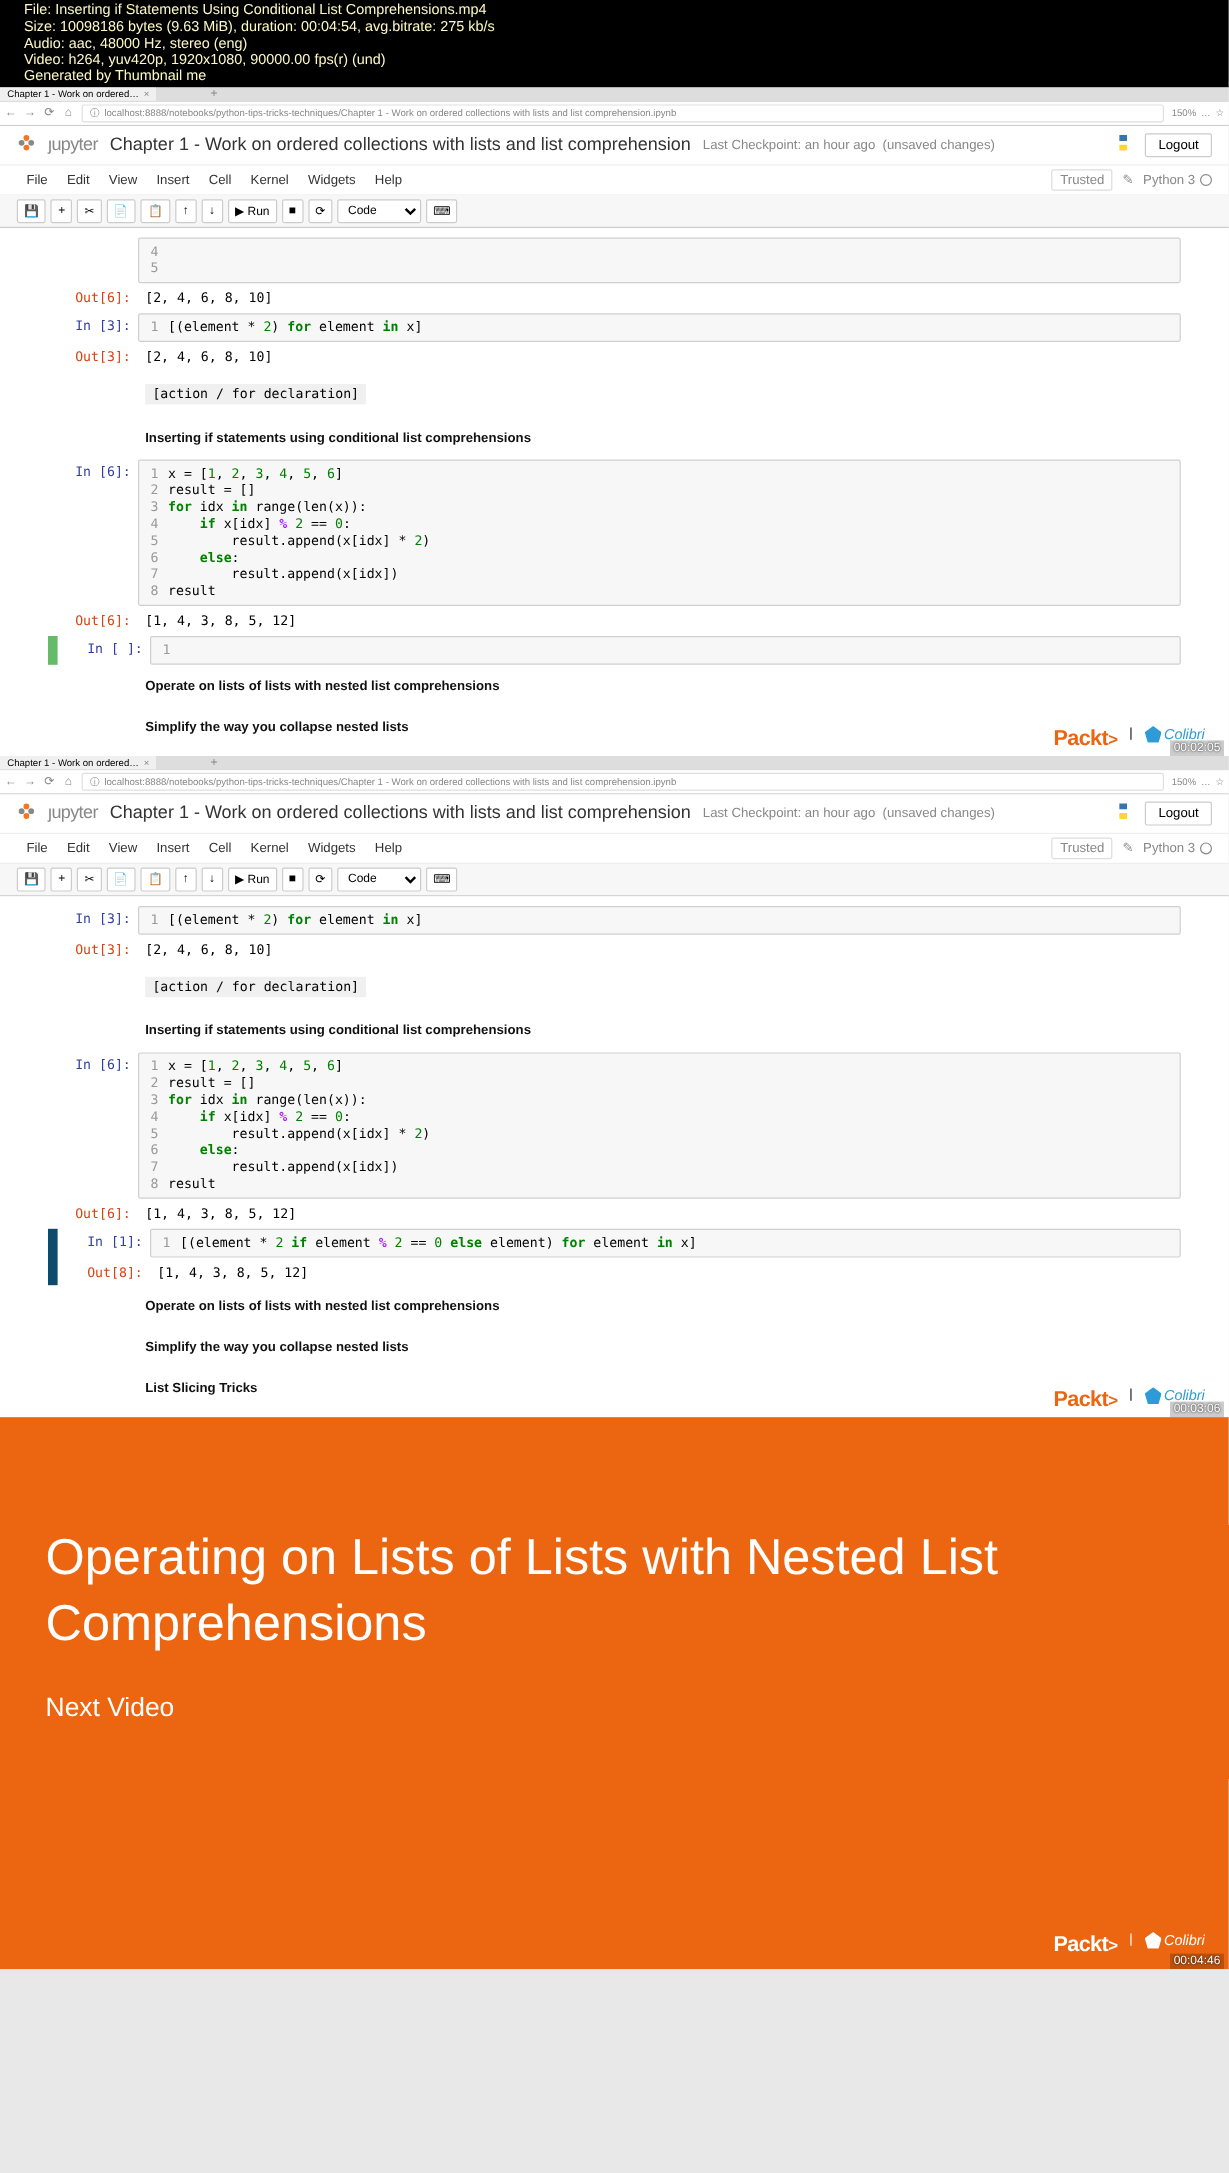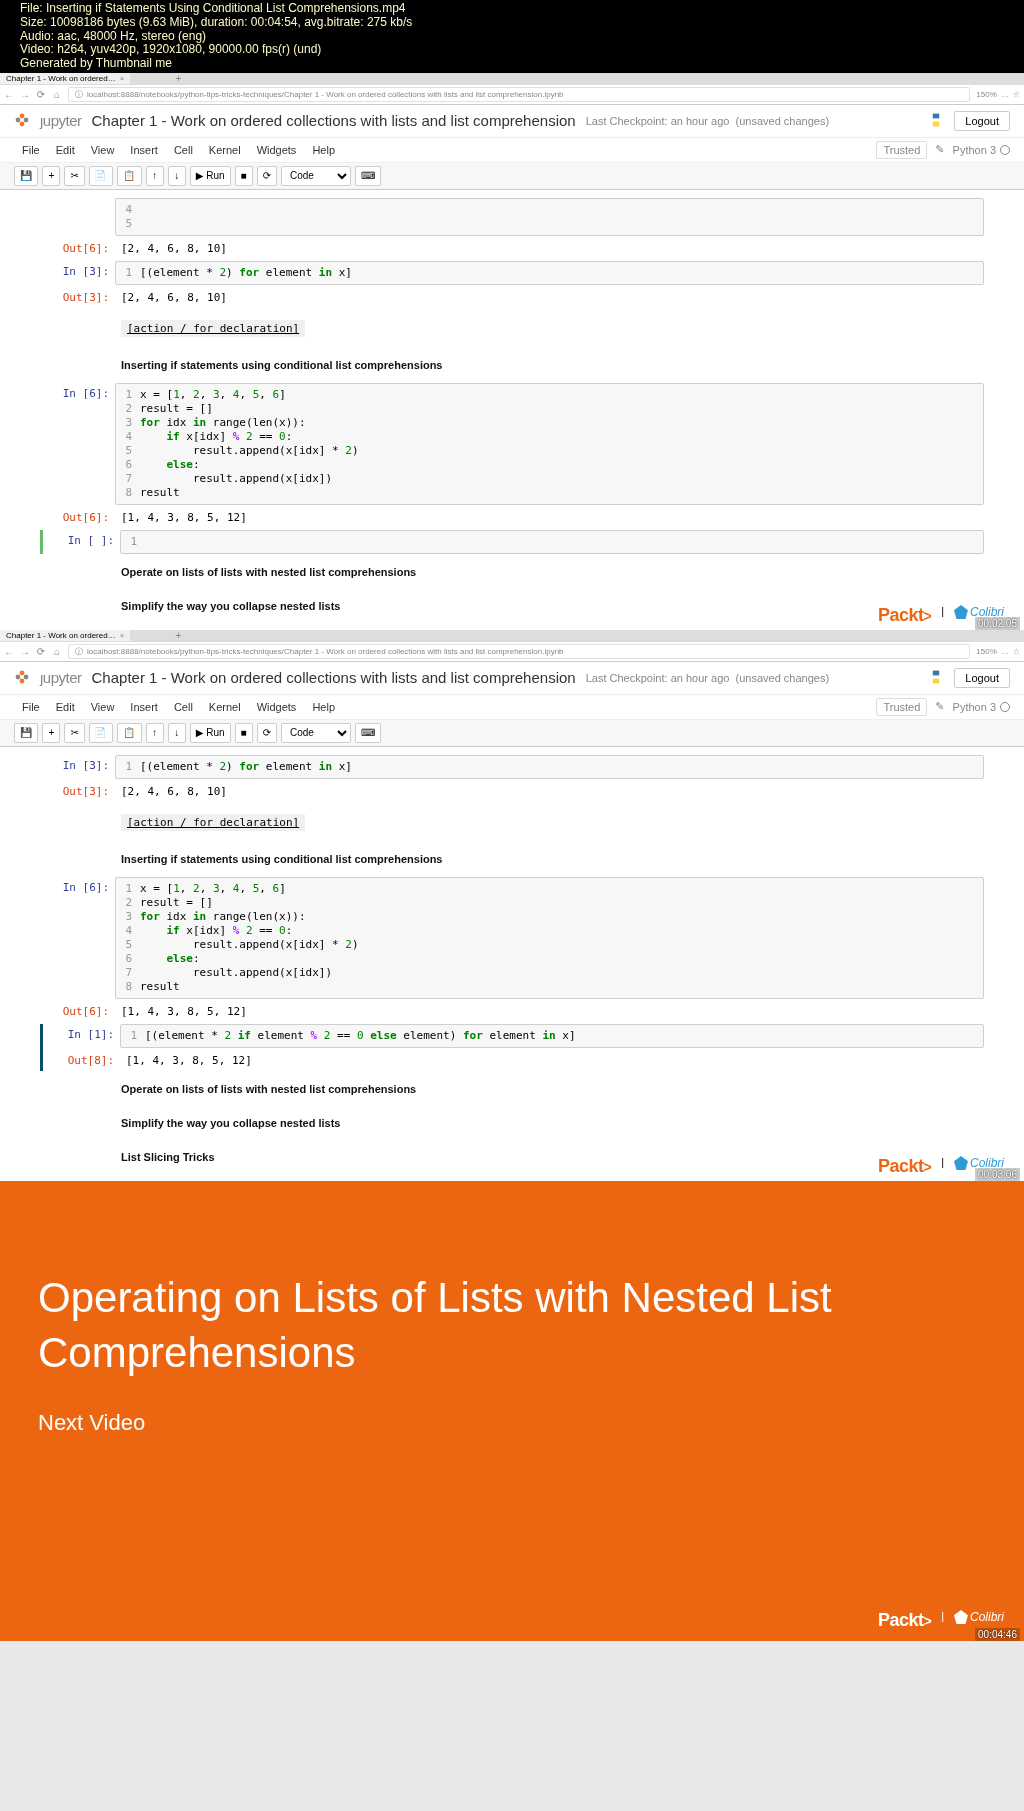--- a/index.html
+++ b/index.html
@@ -36,22 +36,22 @@
 .prompt { width: 75px; text-align: right; padding: 4px 6px 0 0; font-family: monospace; font-size: 11px; flex-shrink: 0; }
 .prompt.in { color: #303F9F; }
 .prompt.out { color: #D84315; }
 .inputarea { flex: 1; border: 1px solid #cfcfcf; border-radius: 2px; background: #f7f7f7; padding: 4px 6px; font-family: monospace; font-size: 11px; display: flex; }
 .gutter { color: #999; text-align: right; padding-right: 8px; user-select: none; flex-shrink: 0; width: 18px; }
 .gutter div { height: 14px; line-height: 14px; }
 .code { flex: 1; white-space: pre; line-height: 14px; }
 .outputarea { flex: 1; padding: 4px 6px; font-family: monospace; font-size: 11px; }
 .mdcell { padding: 4px 6px; font-family: "Helvetica Neue", Helvetica, Arial, sans-serif; }
 .mdcell .hdr { font-weight: bold; font-size: 11px; margin: 6px 0; color: #111; }
-.mdcell .mono { font-family: monospace; background: #f0f0f0; padding: 2px 6px; display: inline-block; margin: 6px 0; text-decoration: underline; }
-.activecell { border-left: 3px solid #0c4a6e; padding-left: 2px; }
+.mdcell .mono { font-family: monospace; background: #f0f0f0; padding: 2px 6px; display: inline-block; margin: 6px 0; }
+.activecell { border-left: 8px solid #0c4a6e; padding-left: 2px; }
 .activecell.green { border-left-color: #66BB6A; }
 .kw-green { color: #008000; font-weight: bold; }
 .kw-op { color: #AA22FF; font-weight: bold; }
 .num { color: #008000; }
 .timestamp { position: absolute; right: 4px; bottom: 0; color: #fff; font-size: 10px; text-shadow: 0 0 2px #000; background: rgba(0,0,0,0.2); padding: 1px 3px; }
 .brand { position: absolute; right: 20px; bottom: 4px; display: flex; align-items: flex-start; gap: 10px; }
 .packt { font-size: 18px; color: #ec6611; font-weight: bold; letter-spacing: -0.5px; }
 .packt .gt { font-size: 14px; }
 .colibri { font-size: 12px; color: #2E9BD6; font-style: italic; display: flex; align-items: center; gap: 2px; }
 .bird { width: 14px; height: 14px; background: #2E9BD6; clip-path: polygon(50% 0%, 100% 38%, 82% 100%, 18% 100%, 0% 38%); }

